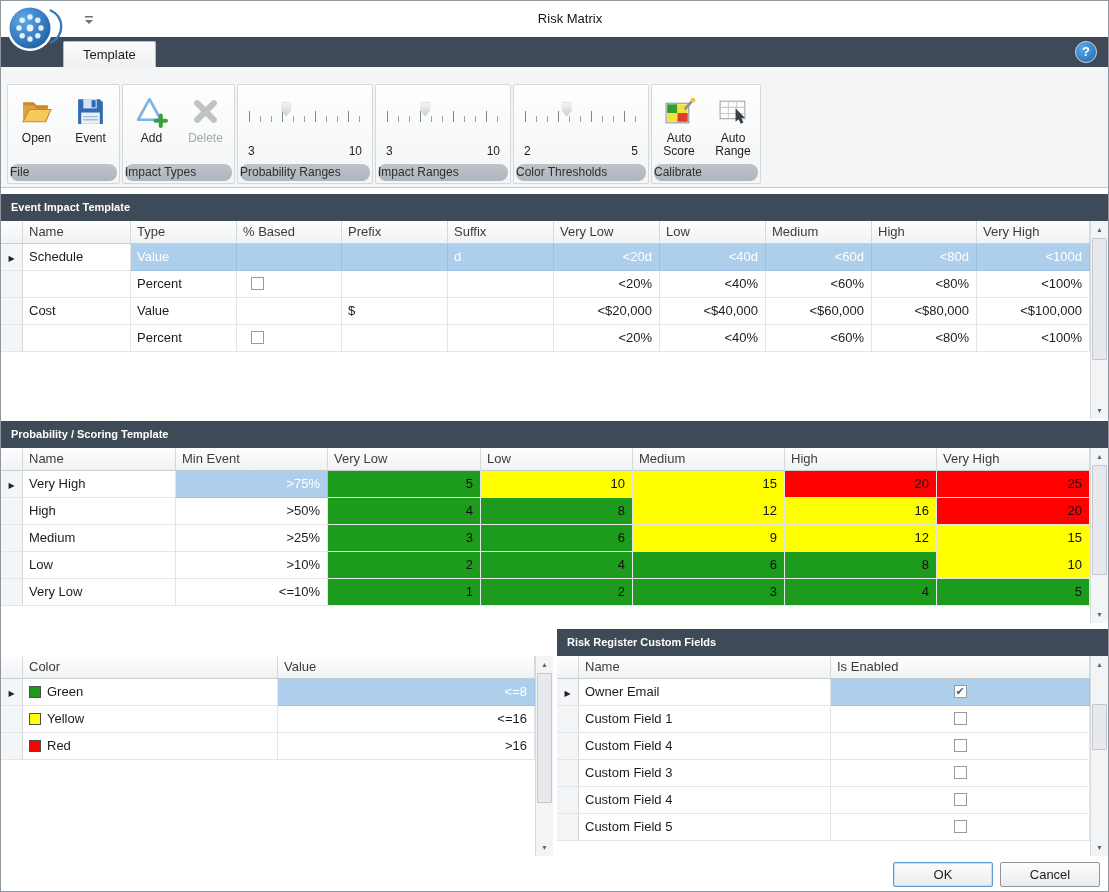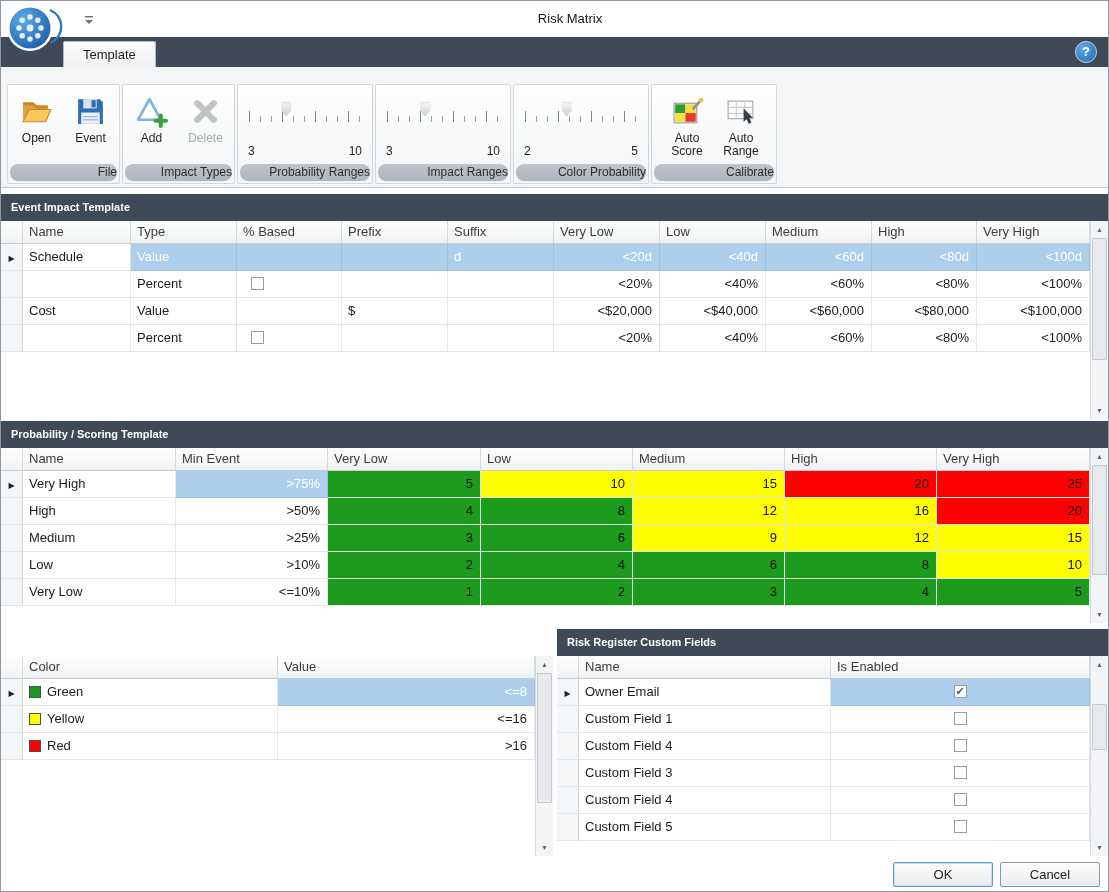--- a/index.html
+++ b/index.html
@@ -23,24 +23,24 @@
          background:radial-gradient(circle at 35% 30%, #5FA8E8, #1F67B0); border:1px solid #C9D4DD;
          color:#FFFFFF; font-weight:bold; font-size:13px; line-height:20px; text-align:center; }
 
   
   .ribbon { position:absolute; top:66px; left:0; right:0; height:121px; background:#F3F5F6;
             border-bottom:1px solid #C2C7CB; display:flex; gap:2px; padding:17px 0 3px 6px; }
   .group { position:relative; border:1px solid #D4D8DB; border-radius:2px;
            background:linear-gradient(#FEFEFE,#F3F5F6); display:flex; flex-direction:column; }
   .g-file, .g-impact { width:113px; }
   .g-slider { width:136px; }
-  .g-cal { width:126px; }
+  .g-cal { width:110px; }
   .gbody { flex:1; display:flex; justify-content:center; align-items:flex-start; padding-top:5px; gap:2px; }
   .gcap { height:17px; line-height:17px; margin:2px; background:linear-gradient(#BEC4CA,#AFB5BC);
-          border-radius:8px; text-align:right; font-size:12px; color:#2D2F31; }
+          border-radius:8px; text-align:left; font-size:12px; color:#2D2F31; }
   .rbtn { width:52px; display:flex; flex-direction:column; align-items:center; gap:4px; padding-top:5px; cursor:default; }
   .rbtn .ric { width:33px; height:33px; display:block; }
   .rbtn .rlb { font-size:12px; line-height:13px; color:#1E1E1E; text-align:center; }
   .rbtn.disabled .rlb { color:#A4A9AE; }
 
   .sliderbody { flex-direction:column; align-items:stretch; padding:12px 8px 0 8px; }
   .ruler { position:relative; height:24px; }
   .ticks { position:absolute; left:3px; right:3px; bottom:4px; height:6px;
            background:repeating-linear-gradient(to right,#9CA2A8 0 1px,transparent 1px 11px); }
   .ticks::before { content:""; position:absolute; left:0; right:0; bottom:0; height:11px;
@@ -244,21 +244,21 @@
       <div class="gbody sliderbody">
         <div class="ruler">
           <div class="ticks"></div>
           <div class="thumb" style="left:38%;"></div>
         </div>
         <div class="rangerow">
           <span>2</span>
           <span>5</span>
         </div>
       </div>
-      <div class="gcap">Color Probability</div>
+      <div class="gcap">Color Thresholds</div>
     </div>
 
     <div class="group g-cal">
       <div class="gbody">
         <div class="rbtn">
           <span class="ric">
             <svg width="33" height="33" viewBox="0 0 32 32">
               <rect x="3" y="8" width="22" height="19" fill="#FFFFFF" stroke="#8C9199"></rect>
               <rect x="4" y="9" width="10" height="8.5" fill="#2FA02F"></rect>
               <rect x="14" y="9" width="10" height="8.5" fill="#F2E23A"></rect>

